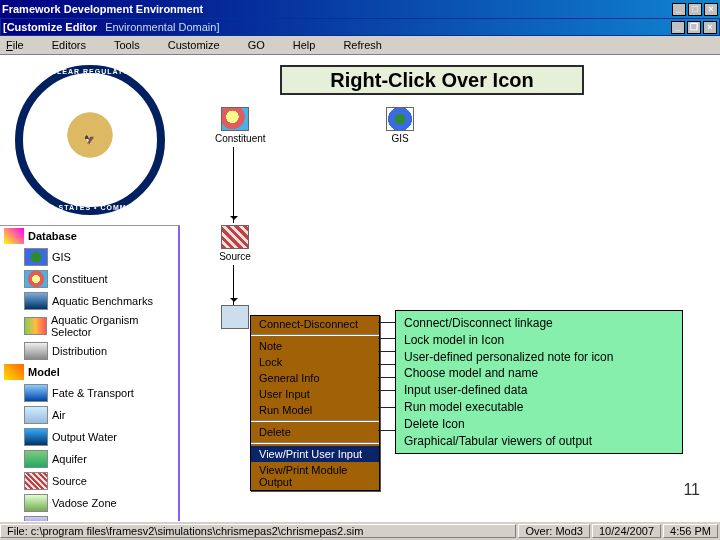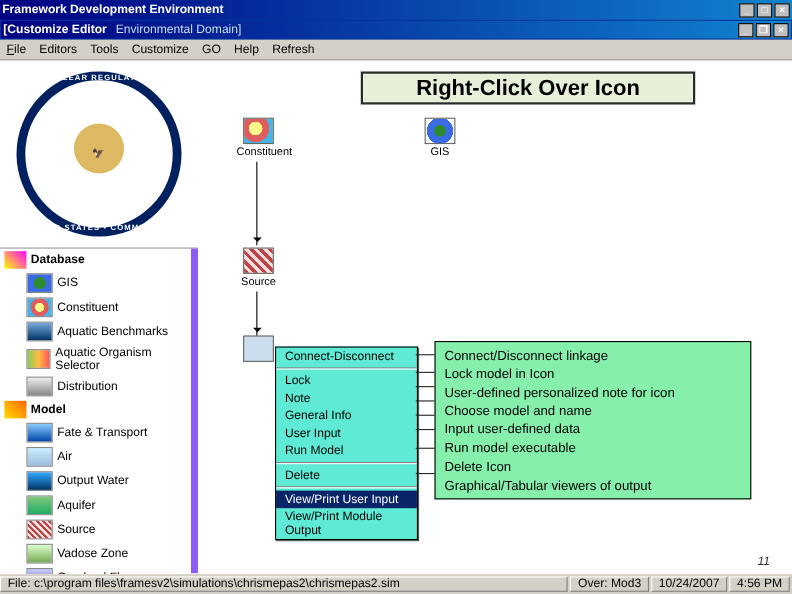--- a/index.html
+++ b/index.html
@@ -52,20 +52,21 @@
     font-size: 9px;
     cursor: default;
   }
   .menubar {
     background: #d4d0c8;
     height: 18px;
     border-bottom: 1px solid #808080;
     display: flex;
     align-items: center;
     font-size: 11px;
+    gap: 16px;
   }
   .menuitem { padding: 1px 6px; cursor: default; }
   .menuitem u { text-decoration: underline; }
   .content {
     position: relative;
     width: 100%;
     height: calc(540px - 18px - 16px - 18px - 18px - 4px);
     display: flex;
     background: #fff;
   }
@@ -118,21 +119,21 @@
     font-weight: bold;
     letter-spacing: 1px;
   }
   .seal .ringtext.top { top: 3px; }
   .seal .ringtext.bot { bottom: 4px; }
 
   .treepanel {
     flex: 1;
     background: #fff;
     overflow-y: auto;
-    border-right: 7px solid #8b5cf6;
+    border-right: 2px solid #8b5cf6;
     position: relative;
   }
   .treeitem {
     display: flex;
     align-items: center;
     padding: 2px 2px 2px 4px;
     font-size: 11px;
     cursor: default;
   }
   .treeitem.root { font-weight: bold; }
@@ -157,21 +158,20 @@
     left: 100px;
     width: 300px;
     height: 26px;
     border: 2px solid #2a2a2a;
     background: #e6f0d8;
     font-size: 20px;
     font-weight: bold;
     display: flex;
     align-items: center;
     justify-content: center;
-    margin-left: 48px;
   }
   .canvicon {
     position: absolute;
     width: 40px;
     text-align: center;
     font-size: 10px;
   }
   .canvicon .glyph {
     width: 26px; height: 22px;
     border: 1px solid #666;
@@ -199,21 +199,21 @@
     left: -3px;
     border: 4px solid transparent;
     border-top-color: #000;
   }
 
   .contextmenu {
     position: absolute;
     left: 70px;
     top: 260px;
     width: 128px;
-    background: #5eead4;
+    background: #a16207;
     border: 1px solid #000;
     box-shadow: 1px 1px 0 #555;
     font-size: 11px;
   }
   .ctxitem {
     padding: 2px 8px;
     cursor: default;
   }
   .ctxitem.sep {
     height: 0;
@@ -262,24 +262,23 @@
     margin-right: 2px;
     height: 14px;
     box-sizing: border-box;
     display: flex;
     align-items: center;
   }
   .statuscell.file { flex: 1; }
   .slidenum {
     position: absolute;
     right: 20px;
-    bottom: 4px;
-    font-size: 11px;
+    bottom: 22px;
+    font-size: 16px;
     color: #333;
-    font-style: italic;
   }
   
   .ico-db { background: linear-gradient(45deg,#ff0,#f0f); }
   .ico-gis { background: radial-gradient(circle,#2e8b2e 0 40%,#3a6be2 41% 100%); }
   .ico-con { background: radial-gradient(circle,#fffb8a 0 30%,#e05d5d 31% 60%,#47b4e9 61% 100%); }
   .ico-aq  { background: linear-gradient(#7ad,#036); }
   .ico-sel { background: linear-gradient(90deg,#8c5,#fb4,#f55); }
   .ico-dis { background: linear-gradient(#eee,#888); }
   .ico-mod { background: linear-gradient(45deg,#fd0,#f60); }
   .ico-ft  { background: linear-gradient(#8cf,#04a); }
@@ -414,22 +413,22 @@
       <div class="canvicon" style="left:35px;top:250px">
         <div class="glyph ico-sel"></div>
       </div>
 
       <div class="arrow" style="left:53px;top:92px;height:76px"></div>
       <div class="arrow" style="left:53px;top:210px;height:40px"></div>
 
       <div class="contextmenu">
         <div class="ctxitem">Connect-Disconnect</div>
         <div class="ctxitem sep"></div>
+        <div class="ctxitem">Note</div>
         <div class="ctxitem">Lock</div>
-        <div class="ctxitem">Note</div>
         <div class="ctxitem">General Info</div>
         <div class="ctxitem">User Input</div>
         <div class="ctxitem">Run Model</div>
         <div class="ctxitem sep"></div>
         <div class="ctxitem">Delete</div>
         <div class="ctxitem sep"></div>
         <div class="ctxitem sel">View/Print User Input</div>
         <div class="ctxitem">View/Print Module Output</div>
       </div>
 

